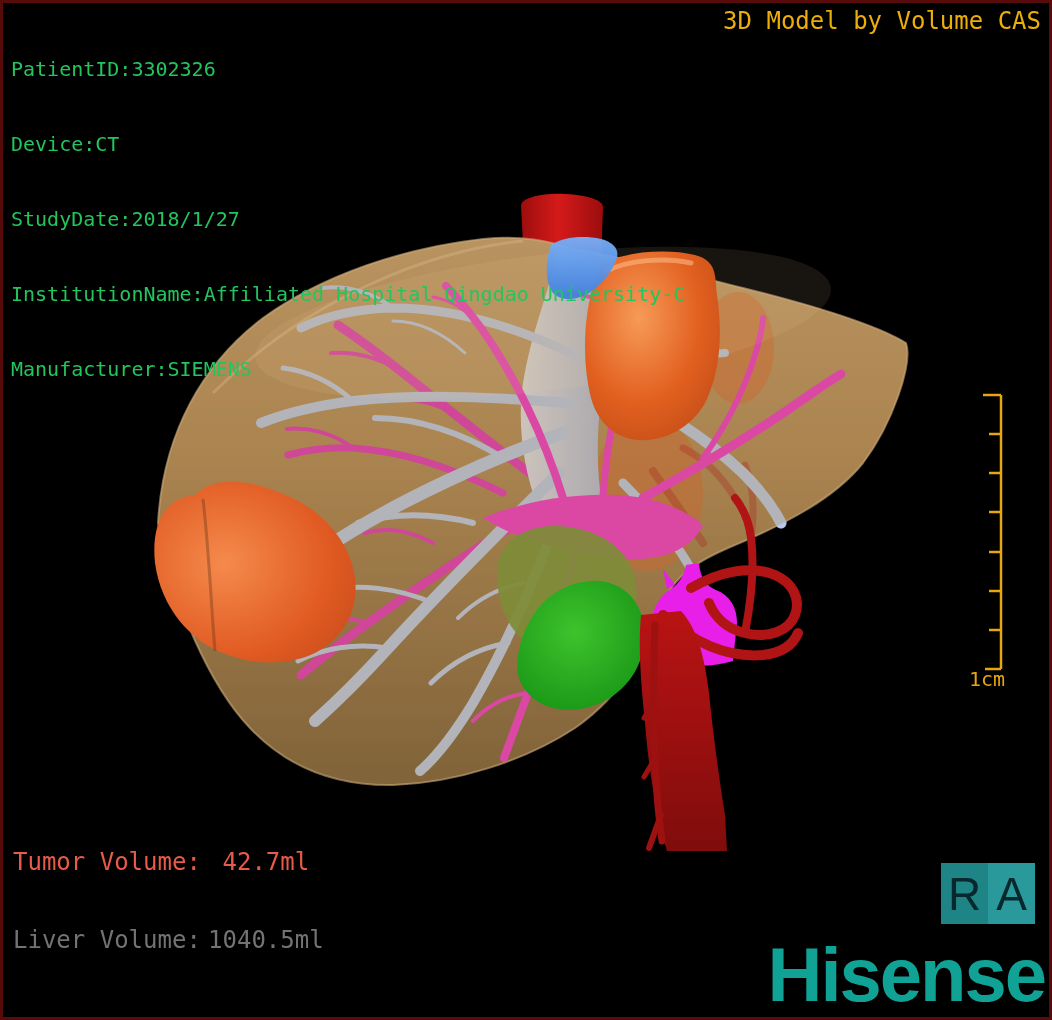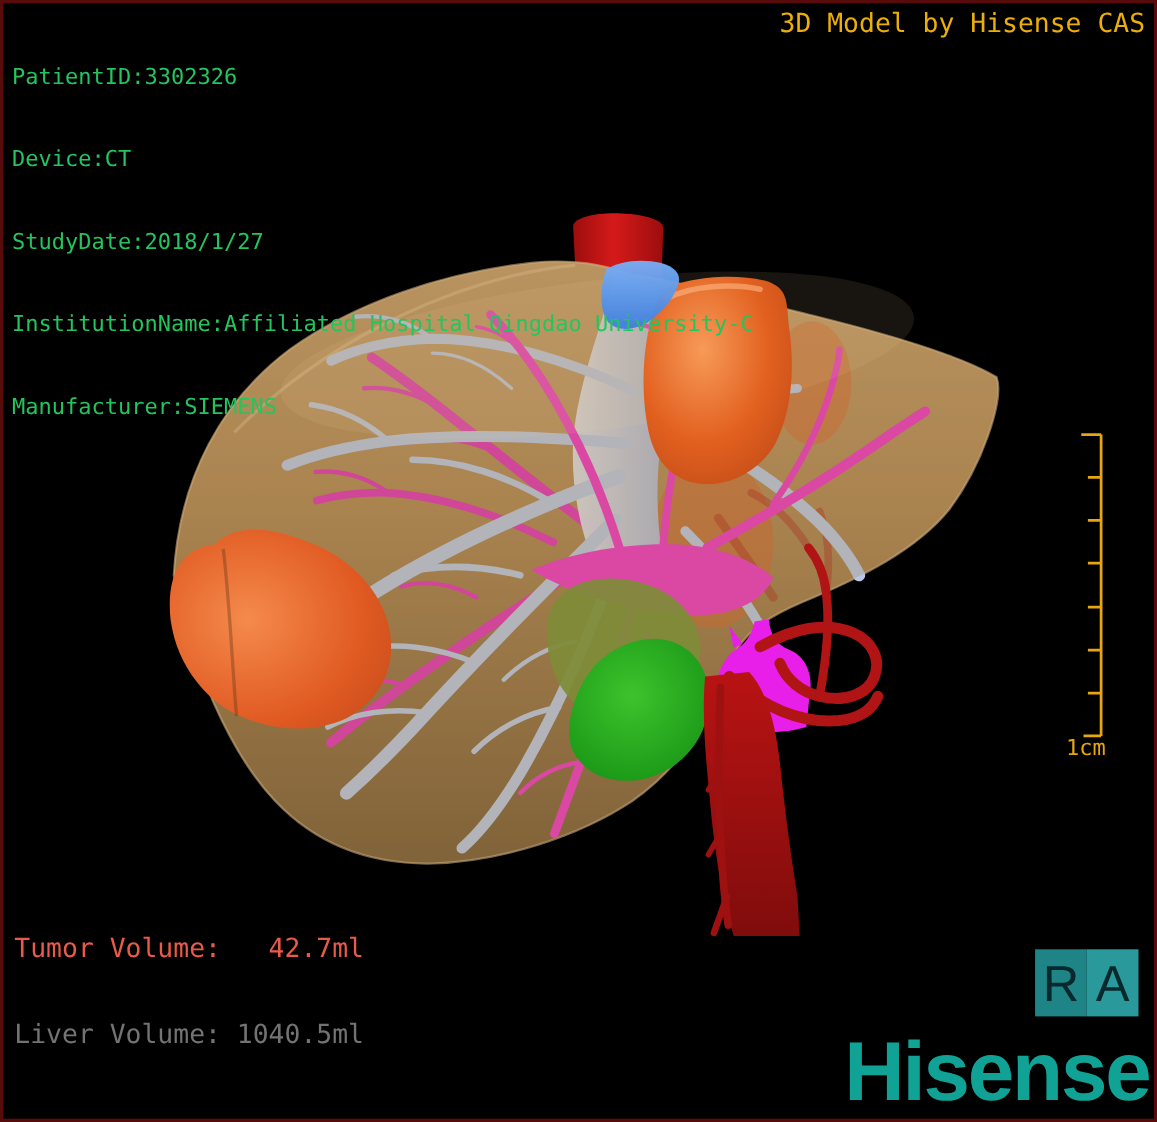--- a/index.html
+++ b/index.html
@@ -5,21 +5,21 @@
   html,body{margin:0;padding:0;background:#000;}
   #stage{position:relative;width:1052px;height:1020px;background:#000;overflow:hidden;
          font-family:"DejaVu Sans Mono",monospace;
          border:3px solid #570b0b;box-sizing:border-box;}
   .overlay{position:absolute;z-index:5;white-space:pre;}
   #patient-block{left:8px;top:4px;color:#22c55e;font-size:20px;line-height:25px;}
   #model-title{right:8px;top:4px;color:#ecae08;font-size:24px;}
   #volumes{left:10px;bottom:12px;font-size:24px;line-height:26px;}
   .vol-row{display:flex;}
   .vol-label{display:inline-block;}
-  .vol-value{display:inline-block;width:9ch;text-align:right;}
+  .vol-value{display:inline-block;width:9ch;text-align:center;}
   #tumor-row{color:#e85a49;}
   #liver-row{color:#737373;}
   #scale-label{left:966px;top:664px;color:#e7a60f;font-size:20px;}
   #orientation{left:938px;top:860px;display:flex;z-index:5;}
   .ori-box{width:47px;height:61px;display:flex;align-items:center;justify-content:center;
            font-family:"Liberation Sans",sans-serif;font-size:46px;color:#07282c;}
   #ori-left{background:#1f8486;}
   #ori-right{background:#2a999b;}
   #logo{right:4px;bottom:4px;color:#11a296;font-family:"Liberation Sans",sans-serif;
         font-weight:bold;font-size:76px;line-height:1;letter-spacing:-2px;z-index:5;}
@@ -207,21 +207,21 @@
   </div>
 
   <div id="patient-block" class="overlay">
     <div>PatientID:3302326</div>
     <div>Device:CT</div>
     <div>StudyDate:2018/1/27</div>
     <div>InstitutionName:Affiliated Hospital Qingdao University-C</div>
     <div>Manufacturer:SIEMENS</div>
   </div>
 
-  <div id="model-title" class="overlay">3D Model by Hisense CAS</div>
+  <div id="model-title" class="overlay">3D Model by Volume CAS</div>
 
   <div id="volumes" class="overlay">
     <div class="vol-row" id="tumor-row">
       <span class="vol-label">Tumor Volume:</span>
       <span class="vol-value">42.7ml</span>
     </div>
     <div class="vol-row" id="liver-row">
       <span class="vol-label">Liver Volume:</span>
       <span class="vol-value">1040.5ml</span>
     </div>

